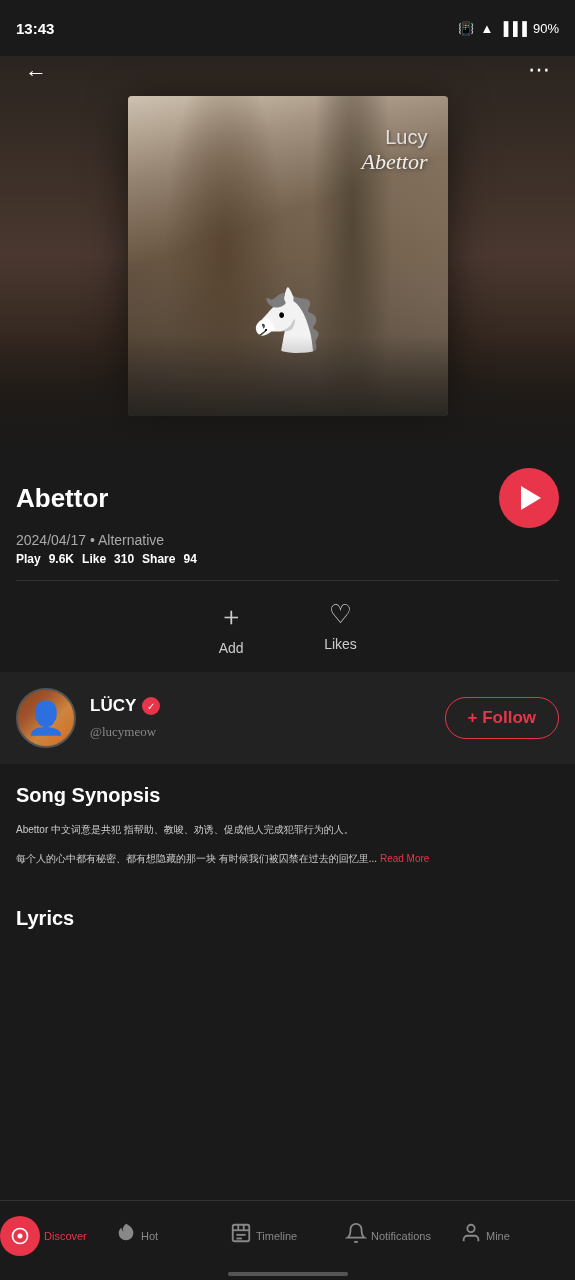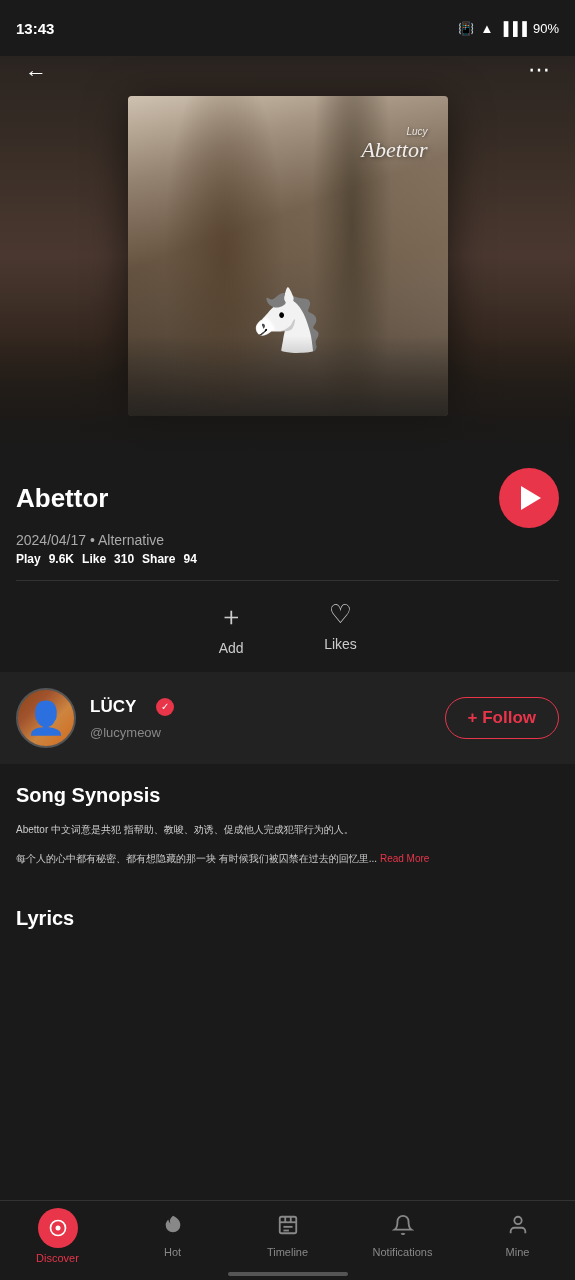--- a/index.html
+++ b/index.html
@@ -105,22 +105,21 @@
       transform: translateX(-50%);
       filter: grayscale(100%) brightness(1.3);
     }
     .album-title-overlay {
       position: absolute;
       top: 30px;
       right: 20px;
       text-align: right;
     }
     .album-title-overlay .artist-name {
-      font-size: 10px;
-      font-style: italic;
+      font-size: 20px;
       color: rgba(255,255,255,0.8);
       text-shadow: 1px 1px 3px rgba(0,0,0,0.5);
     }
     .album-title-overlay .album-name {
       font-size: 22px;
       font-style: italic;
       color: rgba(255,255,255,0.9);
       text-shadow: 1px 1px 4px rgba(0,0,0,0.5);
       font-family: Georgia, serif;
     }
@@ -240,21 +239,21 @@
       border: 2px solid #555;
     }
     .artist-avatar::after {
       content: '👤';
       font-size: 32px;
       filter: hue-rotate(10deg);
     }
     .artist-info .artist-name-row {
       display: flex;
       align-items: center;
-      gap: 20px;
+      gap: 6px;
     }
     .artist-name-text {
       font-size: 17px;
       font-weight: 700;
       color: #fff;
     }
     .verified-icon {
       width: 18px;
       height: 18px;
       background: #e8354a;
@@ -262,20 +261,21 @@
       display: flex;
       align-items: center;
       justify-content: center;
       font-size: 10px;
       color: #fff;
     }
     .artist-handle {
       font-size: 13px;
       color: #888;
       margin-top: 8px;
+      font-family: Liberation Serif, serif;
     }
     .follow-btn {
       background: transparent;
       border: 1.5px solid #e8354a;
       color: #e8354a;
       border-radius: 24px;
       padding: 10px 22px;
       font-size: 17px;
       font-weight: 600;
       cursor: pointer;
@@ -324,21 +324,21 @@
       height: 80px;
       background: #1a1a1a;
       border-top: 1px solid #333;
       display: flex;
       justify-content: space-around;
       align-items: center;
       padding-bottom: 10px;
     }
     .nav-item {
       display: flex;
-      flex-direction: column;
+      flex-direction: row;
       align-items: center;
       gap: 4px;
       cursor: pointer;
       flex: 1;
     }
     .nav-icon {
       font-size: 22px;
       color: #888;
     }
     .nav-label {

